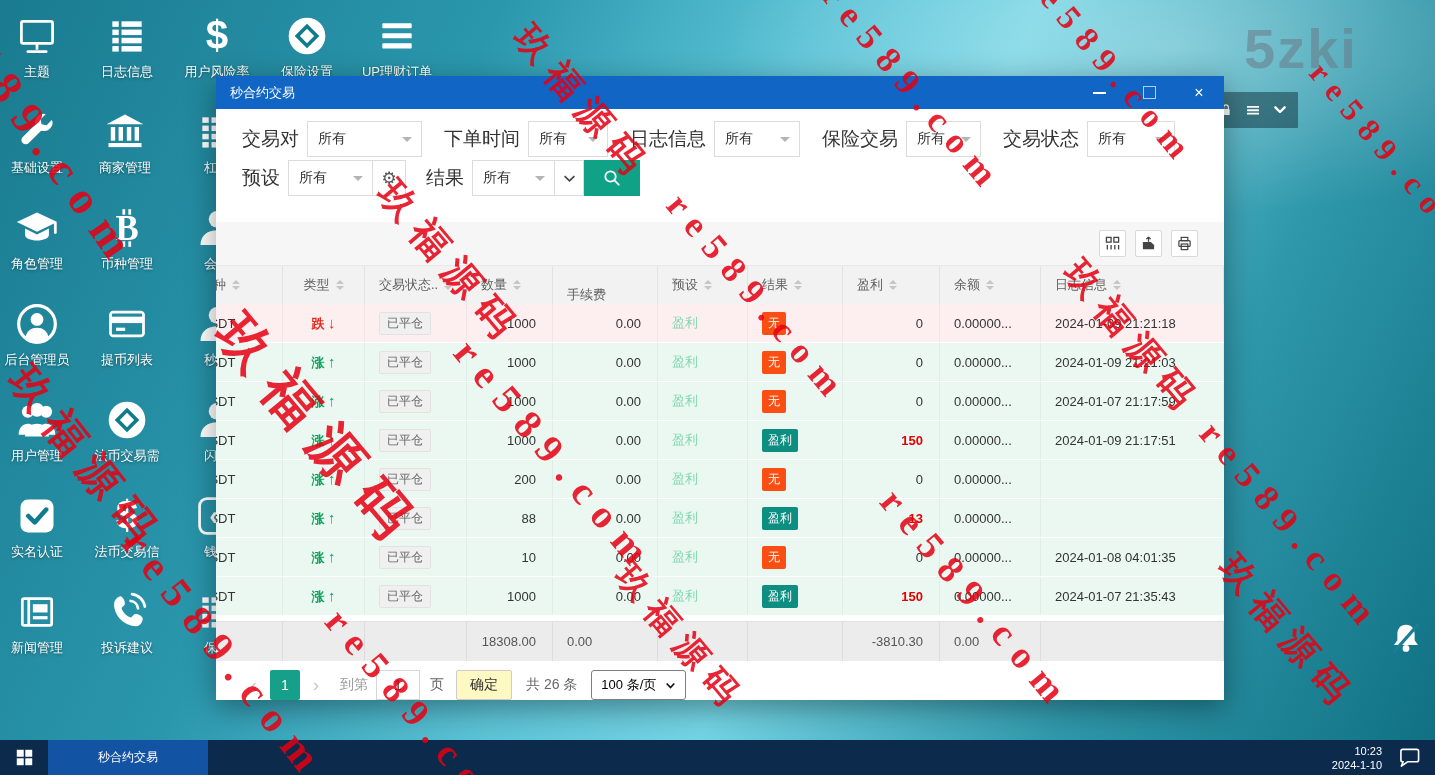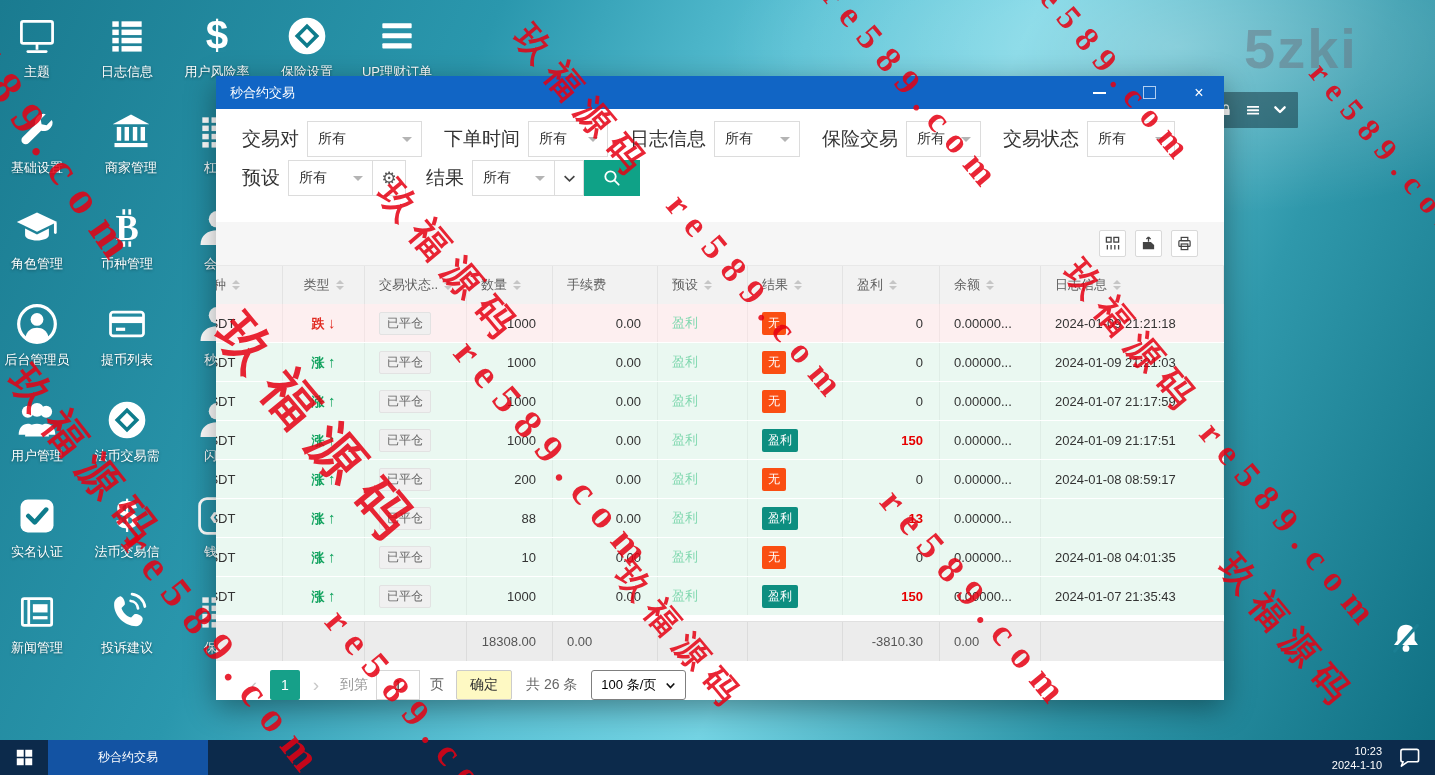--- a/index.html
+++ b/index.html
@@ -180,21 +180,21 @@
             </g>
           </svg></div>
         <div class="dicon-label">UP理财订单</div>
       </div>
       <div class="dicon" style="left: -8px; top: 110px;">
         <div class="dicon-img"><svg viewBox="0 0 48 48">
             <path fill="#fff" d="M41 13.5a9.5 9.5 0 0 1-12.5 9L15 36a4.6 4.6 0 1 1-6.5-6.5L22 16A9.5 9.5 0 0 1 33.5 4.5l-5.5 5.5 1 5.5 5.5 1L40 11c.6 1 1 1.6 1 2.5z"></path>
           </svg></div>
         <div class="dicon-label">基础设置</div>
       </div>
-      <div class="dicon" style="left: 86px; top: 110px;">
+      <div class="dicon" style="left: 80px; top: 110px;">
         <div class="dicon-img"><svg viewBox="0 0 48 48">
             <g fill="#fff">
               <path d="M24 5L4 15.5h40z"></path>
               <rect x="8.5" y="18.5" width="4.8" height="15"></rect>
               <rect x="17" y="18.5" width="4.8" height="15"></rect>
               <rect x="26" y="18.5" width="4.8" height="15"></rect>
               <rect x="34.5" y="18.5" width="4.8" height="15"></rect>
               <rect x="6" y="36" width="36" height="4.5"></rect>
             </g>
           </svg></div>
@@ -523,21 +523,21 @@
                   <i class="s-dn"></i>
                 </span>
               </div>
               <div class="th" style="width: 86px;">
                 <span>数量</span>
                 <span class="sort">
                   <i class="s-up"></i>
                   <i class="s-dn"></i>
                 </span>
               </div>
-              <div class="th" style="width: 105px;">
+              <div class="th" style="width: 105px; align-items: flex-end;">
                 <span>手续费</span>
               </div>
               <div class="th" style="width: 90px;">
                 <span>预设</span>
                 <span class="sort">
                   <i class="s-up"></i>
                   <i class="s-dn"></i>
                 </span>
               </div>
               <div class="th" style="width: 95px;">
@@ -718,23 +718,20 @@
                   <span class="preset-text">盈利</span>
                 </div>
                 <div class="td " style="width:95px">
                   <span class="badge badge-none">无</span>
                 </div>
                 <div class="td num" style="width:97px">
                   <span class="">0</span>
                 </div>
                 <div class="td " style="width:101px">
                   <span>0.00000...</span>
-                </div>
-                <div class="td " style="width:183px">
-                  <span>2024-01-08 08:59:17</span>
                 </div>
               </div>
               <div class="tr up">
                 <div class="td " style="width:97px">
                   <span>USDT</span>
                 </div>
                 <div class="td center" style="width:82px">
                   <span class="type-up"><span>涨</span> <span class="type-arrow">↑</span></span>
                 </div>
                 <div class="td " style="width:102px">

